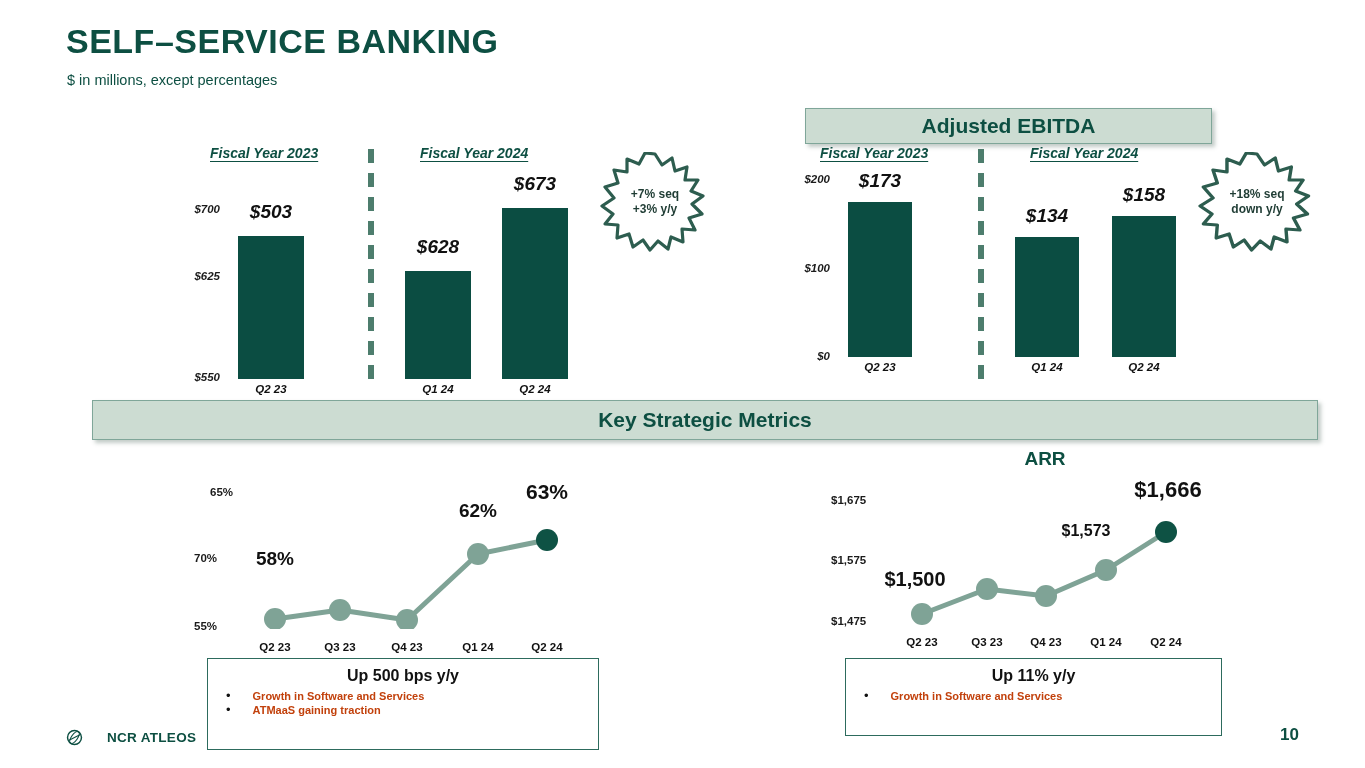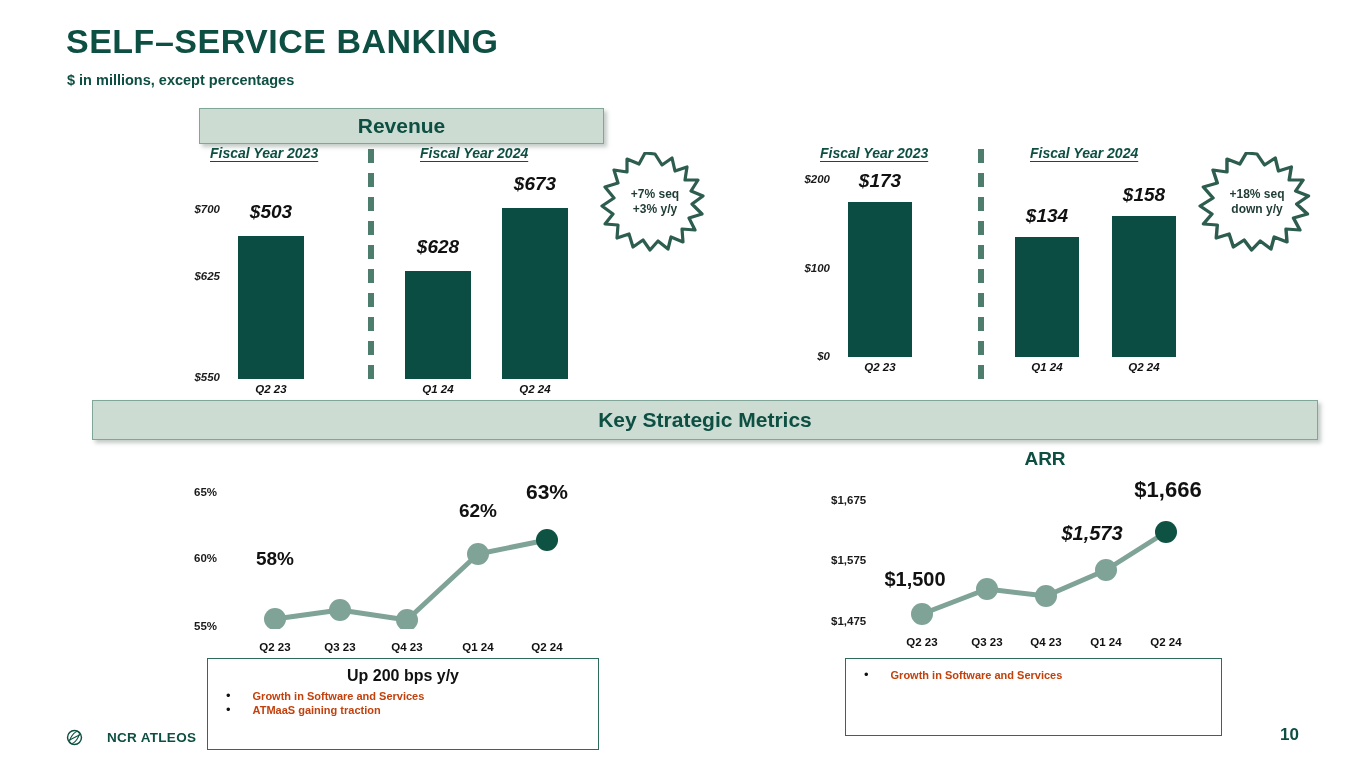--- a/index.html
+++ b/index.html
@@ -11,21 +11,21 @@
   .slide{position:absolute;inset:0;}
 
   
   .page-title{
     position:absolute;left:66px;top:22px;
     font-size:34px;font-weight:bold;letter-spacing:.5px;
     color:#0d4f42;
   }
   .page-subtitle{
     position:absolute;left:67px;top:72px;
-    font-size:14.5px;font-weight:bold;color:#0d4f42;
+    font-size:14.5px;font-weight:normal;color:#0d4f42;
   }
 
   
   .banner{
     position:absolute;background:#ccdcd2;border:1px solid #7fa699;
     box-shadow:3px 3px 4px rgba(120,140,130,.45);
     display:flex;align-items:center;justify-content:center;
     color:#0d4f42;font-weight:bold;
   }
   .banner-rev{left:199px;top:108px;width:403px;height:34px;font-size:21px;}
@@ -124,23 +124,20 @@
   }
 </style>
 </head>
 <body>
 
 <div class="slide">
 
   <div class="page-title">SELF–SERVICE BANKING</div>
   <div class="page-subtitle">$ in millions, except percentages</div>
 
-  <div class="banner banner-rev">
-    <span>Revenue</span>
-  </div>
 
   <div class="chart chart-rev">
     <div class="fy-label fy-left">Fiscal Year 2023</div>
     <div class="fy-label fy-right">Fiscal Year 2024</div>
     <div class="divider"></div>
 
     <div class="axis-lab" style="left:-10px;top:27px;width:50px;margin-top:31px;">$700</div>
     <div class="axis-lab" style="left:-10px;top:125px;width:50px;">$625</div>
     <div class="axis-lab" style="left:-10px;top:226px;width:50px;">$550</div>
 
@@ -160,20 +157,23 @@
   <div class="burst burst-rev">
     <svg viewBox="0 0 110 100" preserveAspectRatio="none">
       <polygon points="55,2 62,13 72,6 75,19 87,15 85,28 98,28 91,39 103,44 92,52 102,62 89,66 95,78 82,77 83,90 71,85 68,97 58,89 50,98 43,88 33,95 29,82 17,86 18,73 5,72 13,62 2,54 14,46 5,35 18,31 14,18 27,20 27,7 39,12 45,1" fill="#ffffff" stroke="#2d5d4f" stroke-width="3.2" stroke-linejoin="round"></polygon>
     </svg>
     <div class="burst-txt">
       <span>+7% seq</span>
       <span>+3% y/y</span>
     </div>
   </div>
 
+  <div class="banner banner-ebitda">
+    <span>Adjusted EBITDA</span>
+  </div>
 
   <div class="chart chart-ebitda">
     <div class="fy-label fy-left">Fiscal Year 2023</div>
     <div class="fy-label fy-right">Fiscal Year 2024</div>
     <div class="divider"></div>
 
     <div class="axis-lab" style="left:-10px;top:28px;width:50px;">$200</div>
     <div class="axis-lab" style="left:-10px;top:117px;width:50px;">$100</div>
     <div class="axis-lab" style="left:-10px;top:205px;width:50px;">$0</div>
 
@@ -199,22 +199,22 @@
       <span>down y/y</span>
     </div>
   </div>
 
   <div class="banner banner-ksm">
     <span>Key Strategic Metrics</span>
   </div>
 
   <div class="line-chart lc-left">
 
-    <div class="lc-axis" style="left:14px;top:38px;">65%</div>
-    <div class="lc-axis" style="left:14px;top:104px;">60%</div>
+    <div class="lc-axis" style="left:30px;top:38px;">65%</div>
+    <div class="lc-axis" style="left:14px;top:104px;">70%</div>
     <div class="lc-axis" style="left:14px;top:172px;">55%</div>
 
     <svg class="lc-svg" viewBox="0 0 420 155" preserveAspectRatio="none">
       <polyline points="95,145 160,136 227,146 298,80 367,66" fill="none" stroke="#7fa396" stroke-width="5" stroke-linejoin="round"></polyline>
       <circle cx="95" cy="145" r="11" fill="#7fa396"></circle>
       <circle cx="160" cy="136" r="11" fill="#7fa396"></circle>
       <circle cx="227" cy="146" r="11" fill="#7fa396"></circle>
       <circle cx="298" cy="80" r="11" fill="#7fa396"></circle>
       <circle cx="367" cy="66" r="11" fill="#0e5244"></circle>
     </svg>
@@ -224,21 +224,21 @@
     <div class="lc-val" style="left:317px;top:32px;width:100px;font-size:21px;">63%</div>
 
     <div class="lc-cat" style="left:48px;top:193px;width:94px;">Q2 23</div>
     <div class="lc-cat" style="left:113px;top:193px;width:94px;">Q3 23</div>
     <div class="lc-cat" style="left:180px;top:193px;width:94px;">Q4 23</div>
     <div class="lc-cat" style="left:251px;top:193px;width:94px;">Q1 24</div>
     <div class="lc-cat" style="left:320px;top:193px;width:94px;">Q2 24</div>
   </div>
 
   <div class="callout callout-left">
-    <div class="callout-head">Up 200 bps y/y</div>
+    <div class="callout-head">Up 500 bps y/y</div>
     <div class="bullet-row">
       <span class="bullet-dot">•</span>
       <span class="bullet-txt">Growth in Software and Services</span>
     </div>
     <div class="bullet-row">
       <span class="bullet-dot">•</span>
       <span class="bullet-txt">ATMaaS gaining traction</span>
     </div>
   </div>
 
@@ -252,31 +252,32 @@
     <svg class="lc-svg" viewBox="0 0 420 155" preserveAspectRatio="none">
       <polyline points="107,140 172,115 231,122 291,96 351,58" fill="none" stroke="#7fa396" stroke-width="5" stroke-linejoin="round"></polyline>
       <circle cx="107" cy="140" r="11" fill="#7fa396"></circle>
       <circle cx="172" cy="115" r="11" fill="#7fa396"></circle>
       <circle cx="231" cy="122" r="11" fill="#7fa396"></circle>
       <circle cx="291" cy="96" r="11" fill="#7fa396"></circle>
       <circle cx="351" cy="58" r="11" fill="#0e5244"></circle>
     </svg>
 
     <div class="lc-val" style="left:35px;top:120px;width:130px;font-size:20px;">$1,500</div>
-    <div class="lc-val" style="left:212px;top:74px;width:130px;font-size:20px;font-style:italic;">$1,573</div>
+    <div class="lc-val" style="left:206px;top:74px;width:130px;font-size:16px;">$1,573</div>
     <div class="lc-val" style="left:288px;top:29px;width:130px;font-size:22px;">$1,666</div>
 
     <div class="lc-cat" style="left:60px;top:188px;width:94px;">Q2 23</div>
     <div class="lc-cat" style="left:125px;top:188px;width:94px;">Q3 23</div>
     <div class="lc-cat" style="left:184px;top:188px;width:94px;">Q4 23</div>
     <div class="lc-cat" style="left:244px;top:188px;width:94px;">Q1 24</div>
     <div class="lc-cat" style="left:304px;top:188px;width:94px;">Q2 24</div>
   </div>
 
   <div class="callout callout-right">
+    <div class="callout-head">Up 11% y/y</div>
     <div class="bullet-row">
       <span class="bullet-dot">•</span>
       <span class="bullet-txt">Growth in Software and Services</span>
     </div>
   </div>
 
   <div class="footer-logo">
     <svg class="mark" viewBox="0 0 20 20">
       <circle cx="10" cy="10" r="8.2" fill="none" stroke="#0d4f42" stroke-width="1.7"></circle>
       <ellipse cx="10" cy="10" rx="3.6" ry="8.2" fill="none" stroke="#0d4f42" stroke-width="1.4" transform="rotate(35 10 10)"></ellipse>

